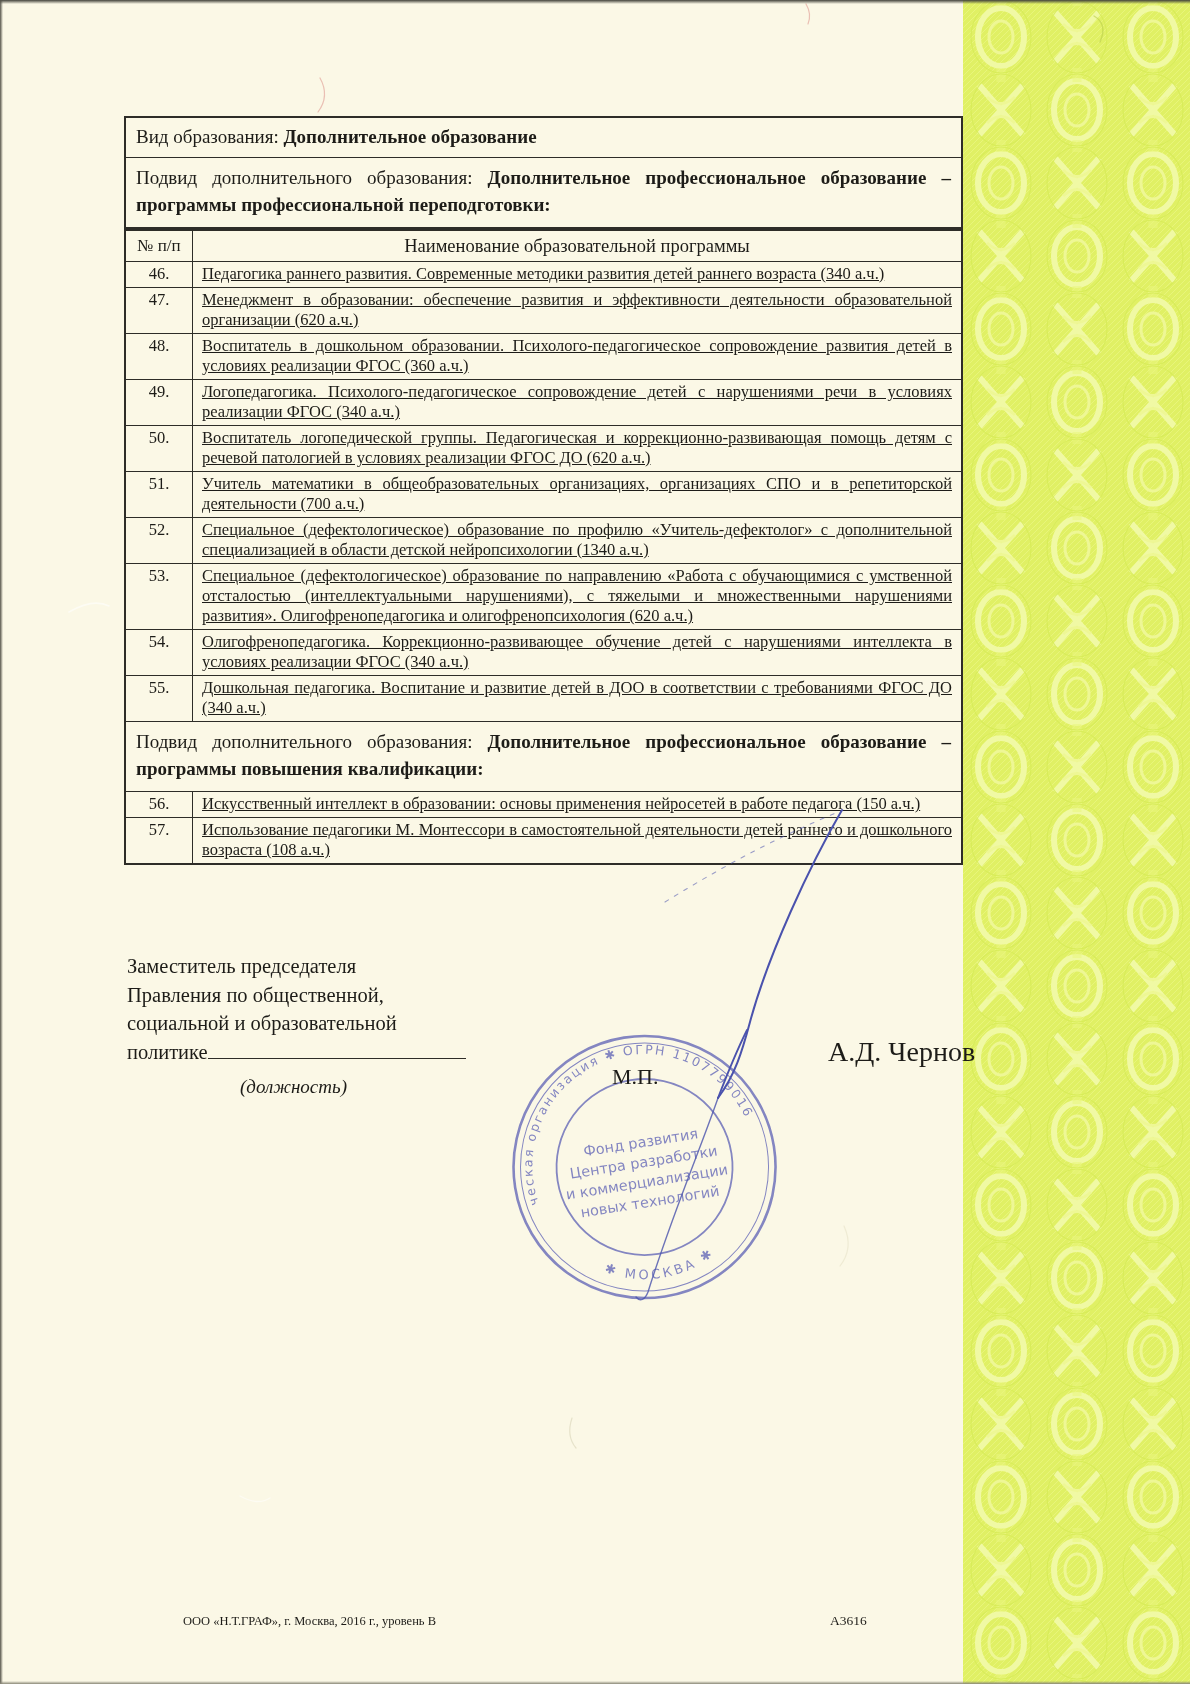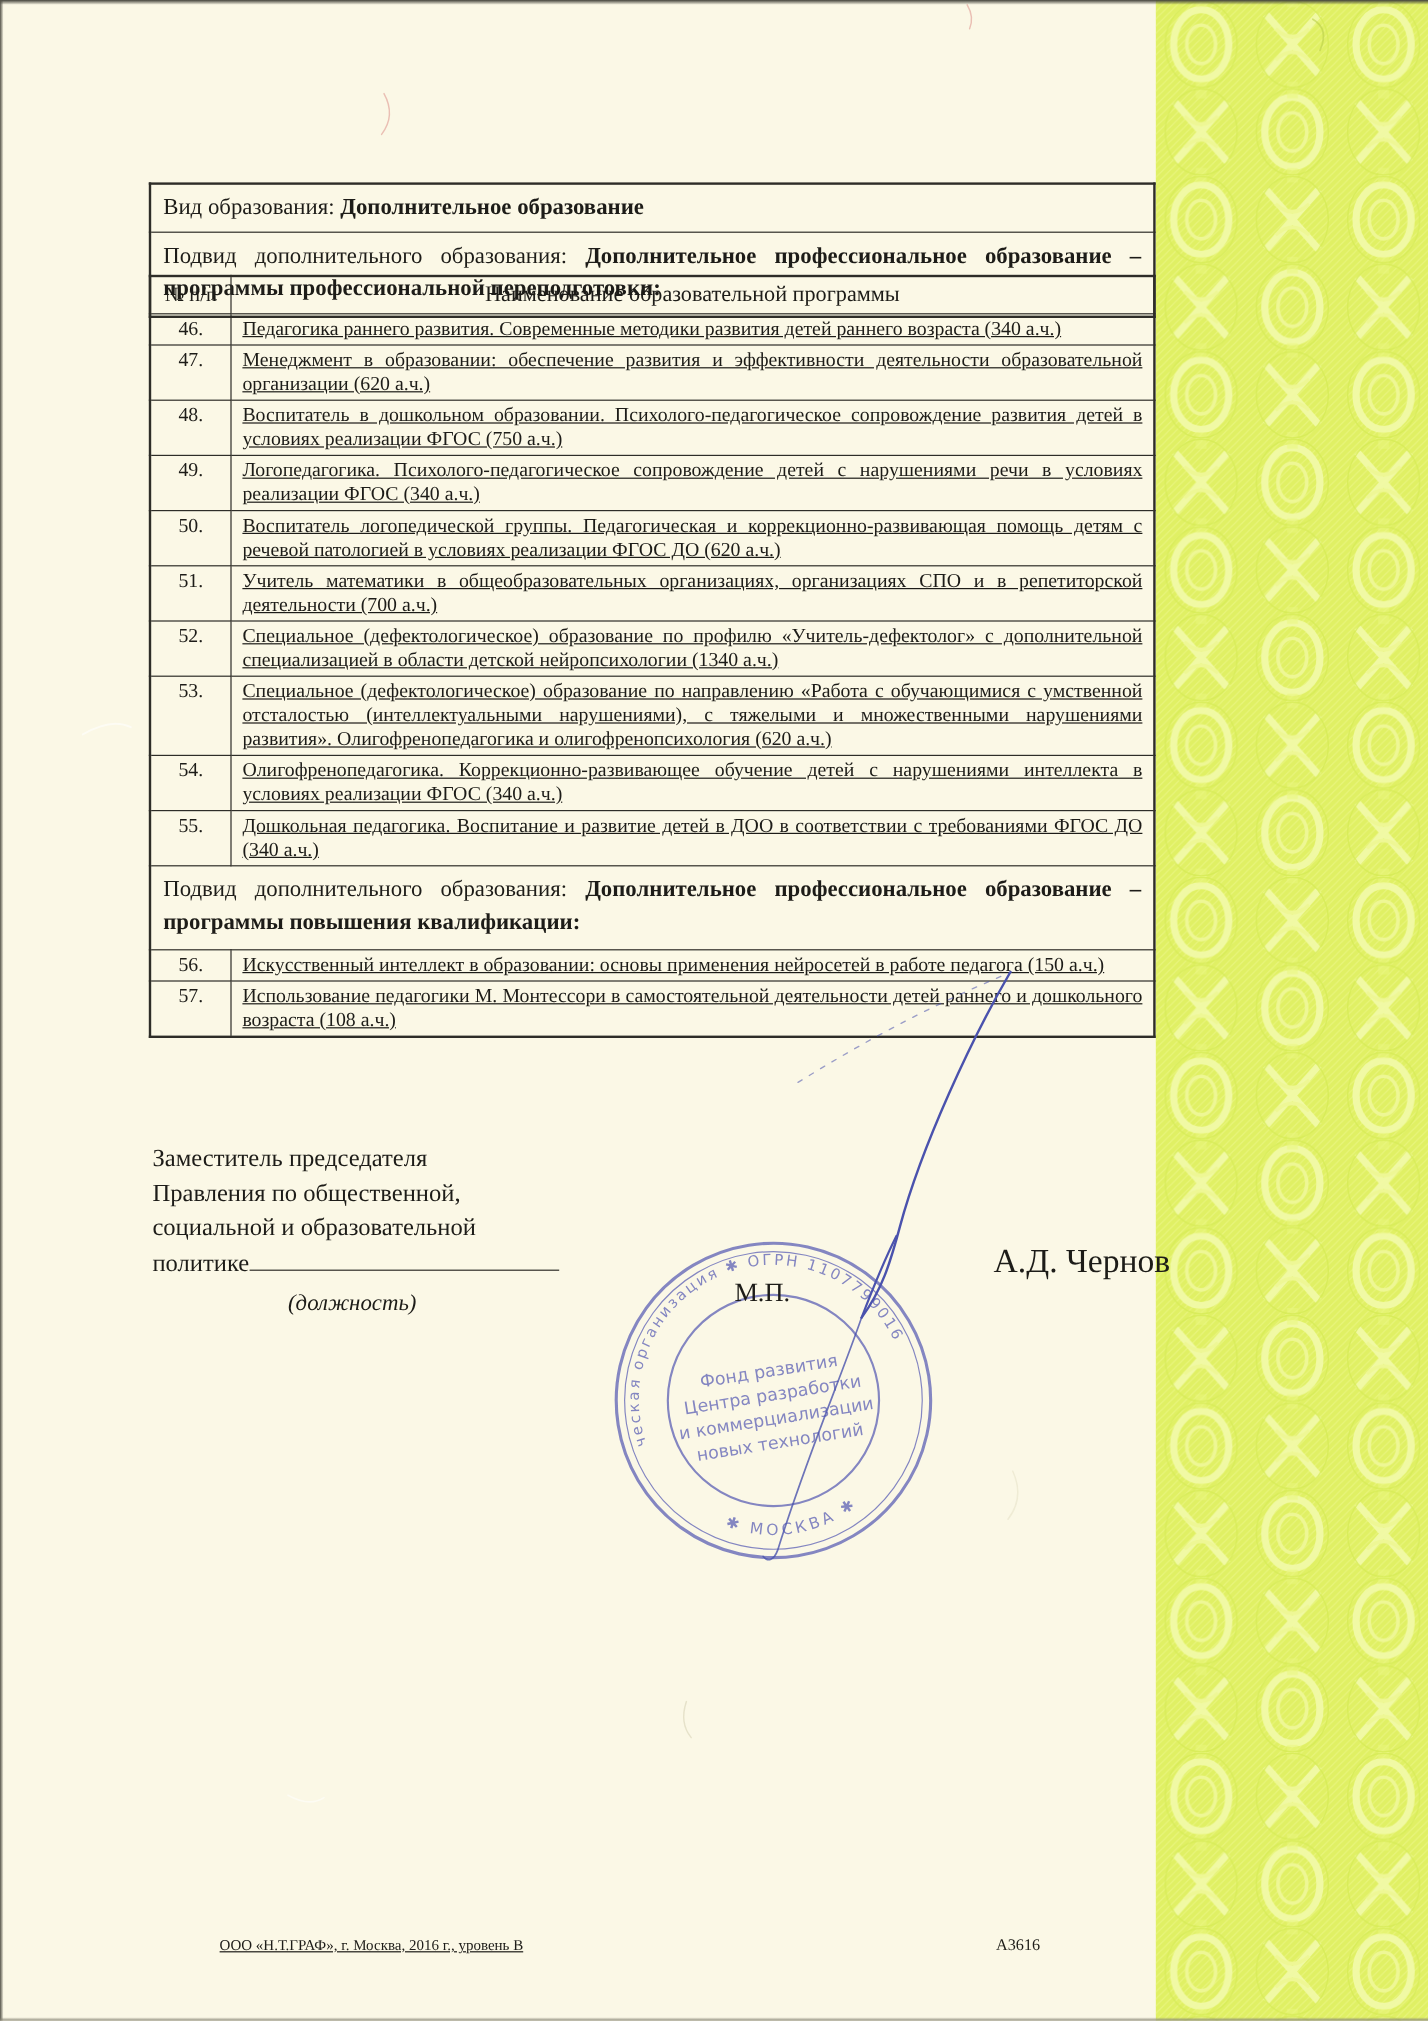--- a/index.html
+++ b/index.html
@@ -14,21 +14,21 @@
   .edge-left{position:absolute;left:0;top:0;width:3px;height:100%;background:linear-gradient(90deg,#55544a,rgba(90,90,80,0));z-index:9;}
   .edge-bottom{position:absolute;left:0;bottom:0;width:100%;height:3px;background:linear-gradient(rgba(120,118,104,0),#8a8878);z-index:9;}
 
   
   .band{position:absolute;top:0;left:963px;width:227px;height:1684px;z-index:1;}
 
   
   .doc-table{position:absolute;left:124px;width:839px;border-collapse:collapse;z-index:3;
     background:transparent;}
   .doc-table td{border:1.5px solid #2e2d28;vertical-align:top;}
-  #tbl-vid{top:116px;margin-top:36px;}
+  #tbl-vid{top:116px;}
   #tbl-main{top:229px;}
   .doc-table{border:2px solid #2e2d28;}
   td.vid-cell{font-size:19px;line-height:24px;padding:7px 10px 8px;}
   td.section-cell{font-size:19px;line-height:27px;padding:6px 10px 9px;text-align:justify;}
   td.section-cell b, td.vid-cell b{font-weight:bold;}
   td.colhead{font-size:18.5px;text-align:center;padding:3px 4px;line-height:24px;}
   td.colhead.num{font-size:17px;}
   td.num-cell{width:62px;text-align:center;font-size:16.5px;padding:2px 2px;line-height:20px;}
   td.prog-cell{font-size:16.5px;line-height:20px;padding:2px 9px 3px;text-align:justify;text-decoration:underline;}
 
@@ -42,21 +42,21 @@
   .signer-name{position:absolute;left:828px;top:1036px;font-size:28px;z-index:4;}
 
   
   .stamp{position:absolute;left:500px;top:1025px;width:290px;height:290px;z-index:5;
     transform:rotate(-9deg);opacity:.88;}
 
   
   .overlay{position:absolute;left:0;top:0;width:1190px;height:1684px;z-index:7;pointer-events:none;}
 
   
-  .footer-left{position:absolute;left:183px;top:1614px;font-size:12.5px;z-index:4;text-decoration:underline;}
+  .footer-left{position:absolute;left:183px;top:1614px;font-size:12.5px;z-index:4;}
   .footer-right{position:absolute;left:830px;top:1613px;font-size:13.5px;z-index:4;}
 </style>
 </head>
 <body>
 
 <div class="edge-top"></div>
 <div class="edge-left"></div>
 <div class="edge-bottom"></div>
 
 <svg class="band" width="227" height="1684" xmlns="http://www.w3.org/2000/svg">
@@ -122,21 +122,21 @@
         <td class="prog-cell">Педагогика раннего развития. Современные методики развития детей раннего возраста (340 а.ч.)</td>
       </tr>
 
       <tr>
         <td class="num-cell">47.</td>
         <td class="prog-cell">Менеджмент в образовании: обеспечение развития и эффективности деятельности образовательной организации (620 а.ч.)</td>
       </tr>
 
       <tr>
         <td class="num-cell">48.</td>
-        <td class="prog-cell">Воспитатель в дошкольном образовании. Психолого-педагогическое сопровождение развития детей в условиях реализации ФГОС (750 а.ч.)</td>
+        <td class="prog-cell">Воспитатель в дошкольном образовании. Психолого-педагогическое сопровождение развития детей в условиях реализации ФГОС (360 а.ч.)</td>
       </tr>
 
       <tr>
         <td class="num-cell">49.</td>
         <td class="prog-cell">Логопедагогика. Психолого-педагогическое сопровождение детей с нарушениями речи в условиях реализации ФГОС (340 а.ч.)</td>
       </tr>
 
       <tr>
         <td class="num-cell">50.</td>
         <td class="prog-cell">Воспитатель логопедической группы. Педагогическая и коррекционно-развивающая помощь детям с речевой патологией в условиях реализации ФГОС ДО (620 а.ч.)</td>

